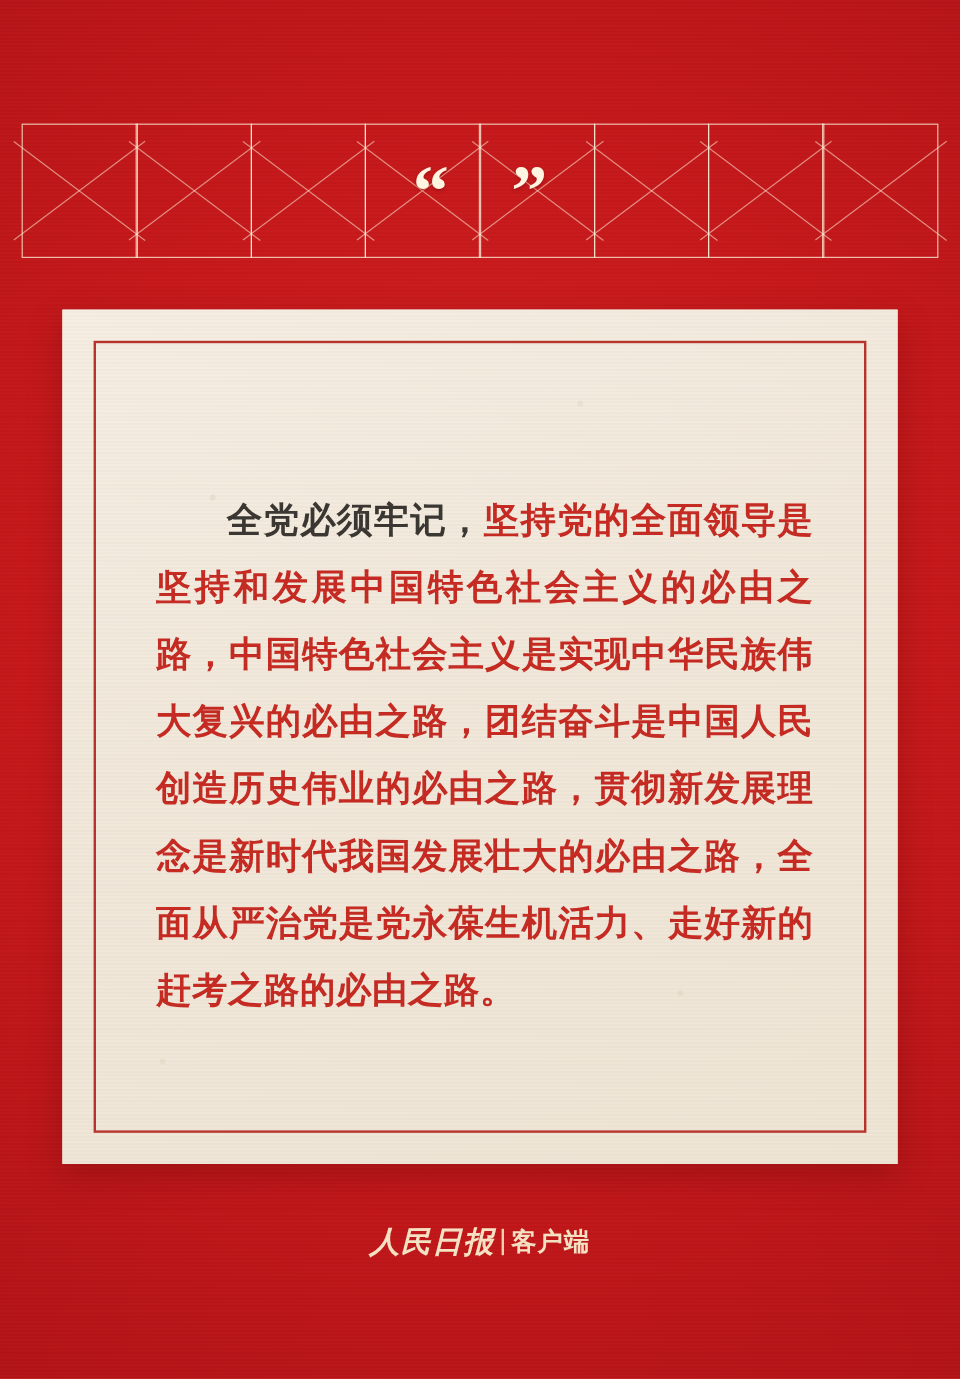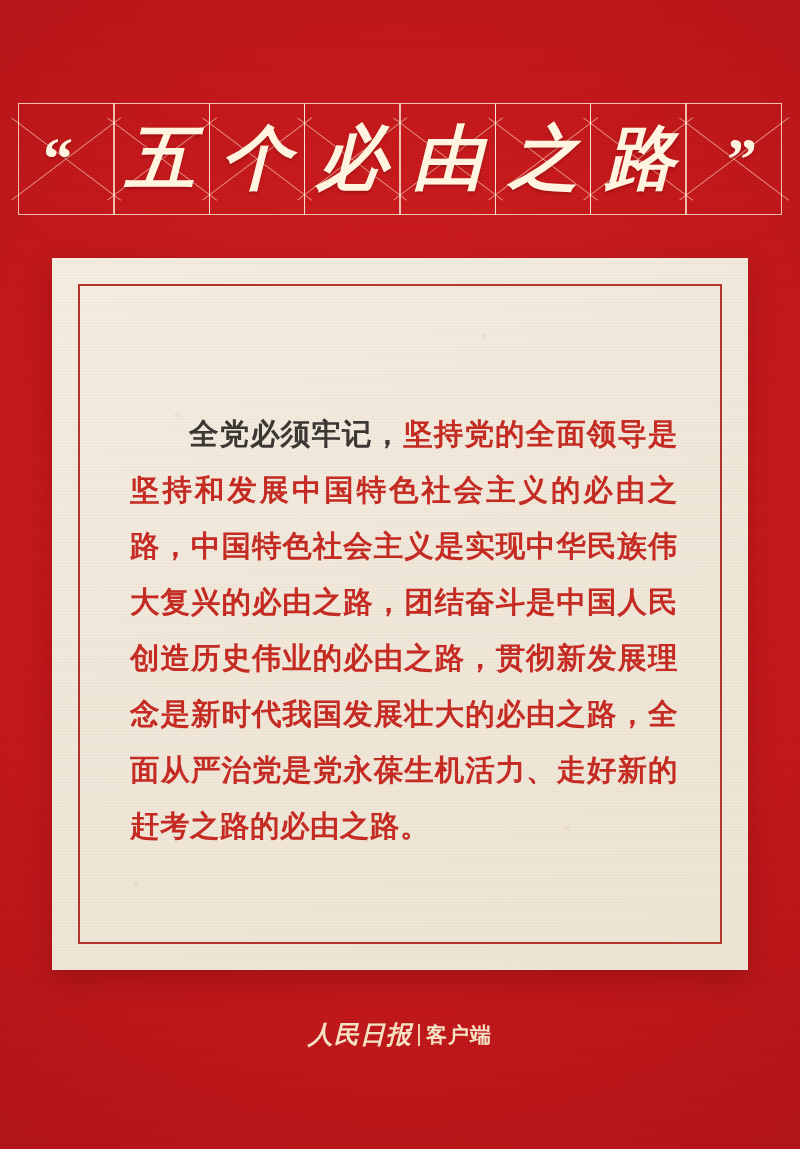--- a/index.html
+++ b/index.html
@@ -186,21 +186,20 @@
       <div class="grid-cell"></div>
       <div class="grid-cell"></div>
       <div class="grid-cell"></div>
       <div class="grid-cell"></div>
       <div class="grid-cell"></div>
       <div class="grid-cell"></div>
       <div class="grid-cell"></div>
     </div>
     <div class="title-text">
       <span class="title-quote">“</span>
-        <span>五个必由之路</span>
         <span class="title-quote">”</span>
     </div>
   </div>
 
   <div class="card-outer">
     <div class="card-paper"></div>
     <div class="card-border"></div>
     <div class="quote">
       <span class="lead">全党必须牢记，</span><span>坚持党的全面领导是坚持和发展中国特色社会主义的必由之路，中国特色社会主义是实现中华民族伟大复兴的必由之路，团结奋斗是中国人民创造历史伟业的必由之路，贯彻新发展理念是新时代我国发展壮大的必由之路，全面从严治党是党永葆生机活力、走好新的赶考之路的必由之路。</span>
     </div>

